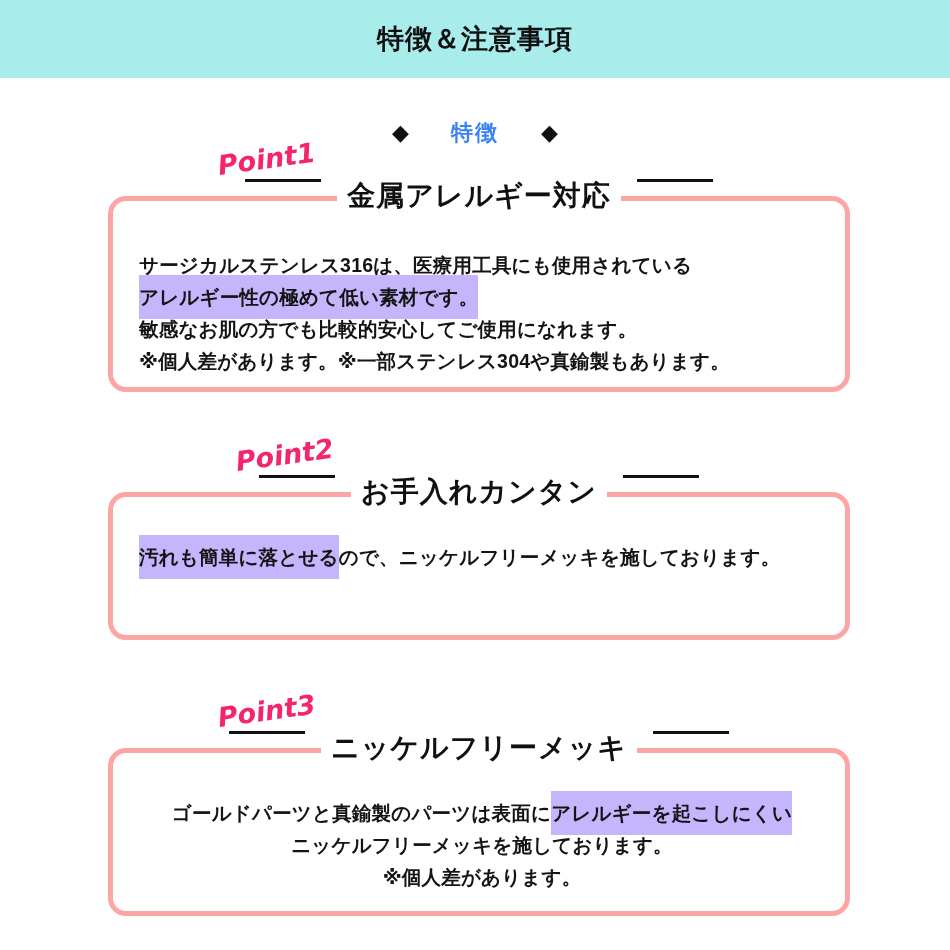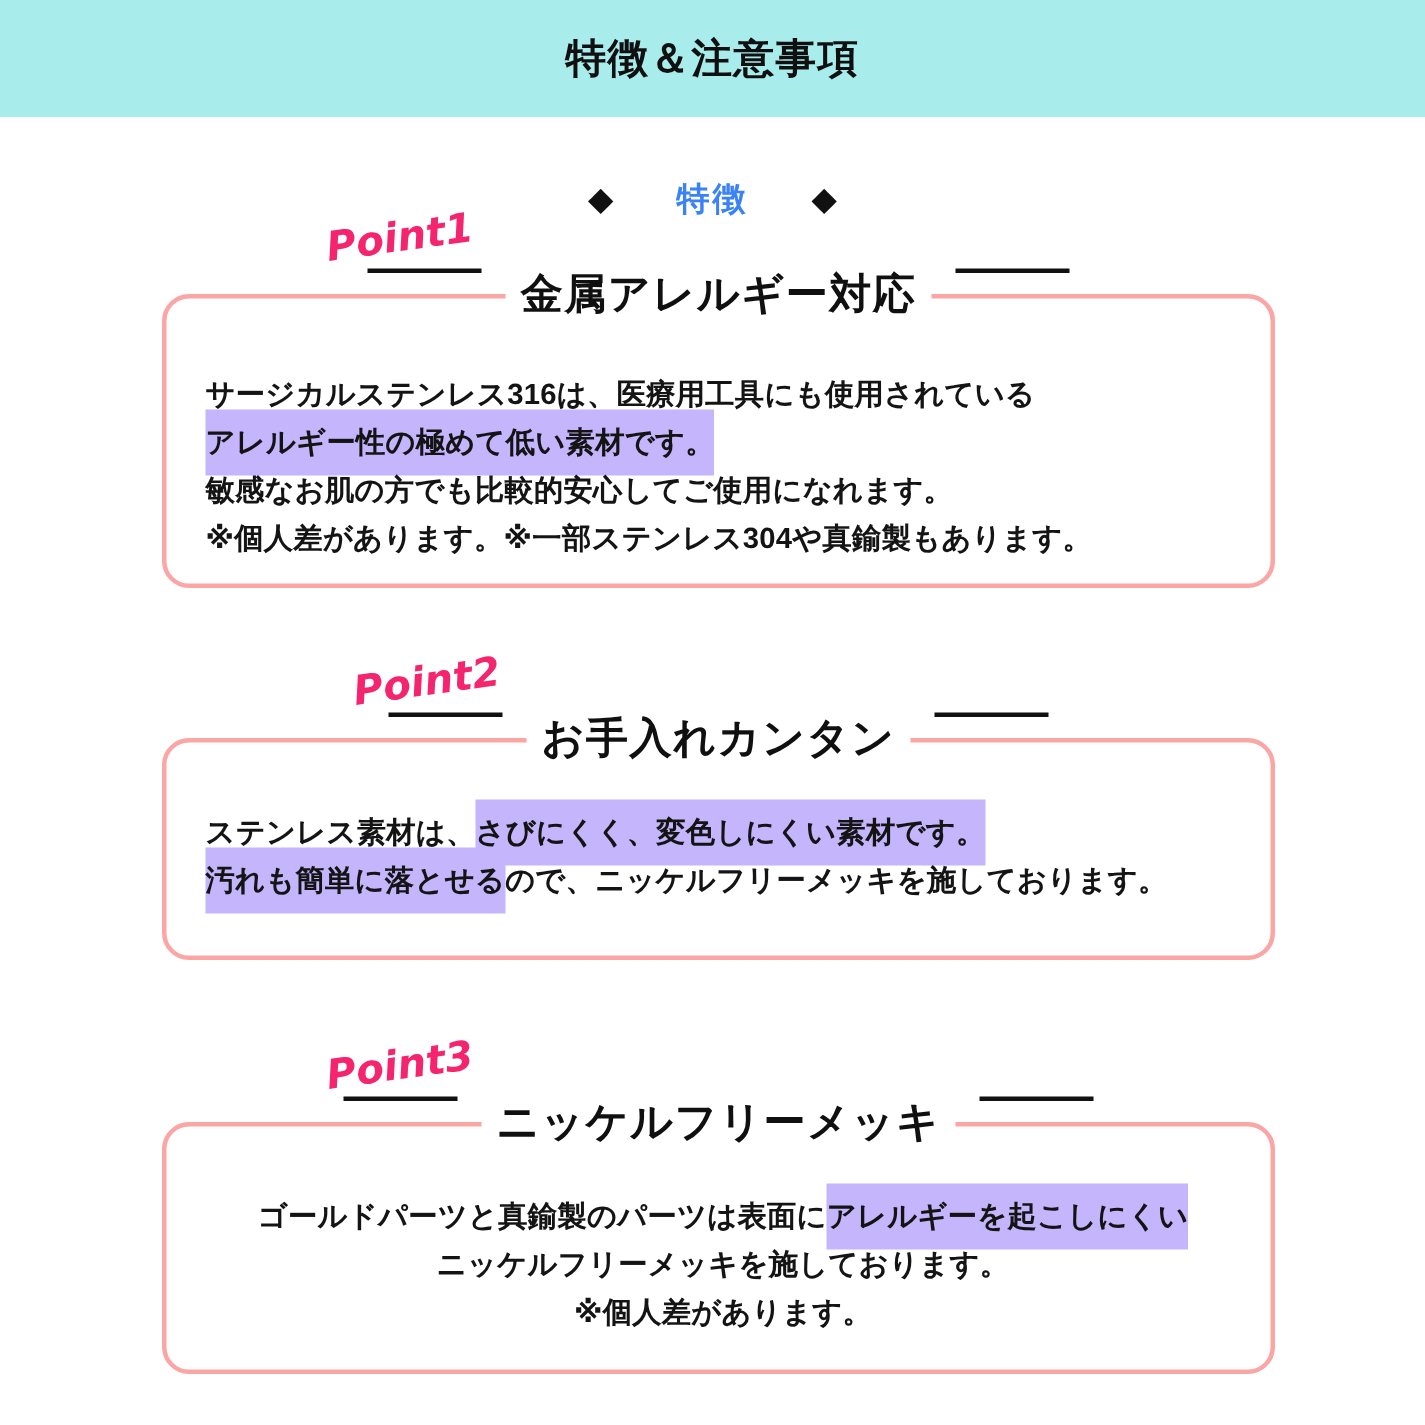--- a/index.html
+++ b/index.html
@@ -69,21 +69,21 @@
     position: absolute;
     left: 108px;
     width: 742px;
   }
   #block-0 { top: 196px; }
   #block-1 { top: 492px; }
   #block-2 { top: 748px; }
 
   .point-card {
     position: relative;
-    border: 3px solid #fca5a5;
+    border: 5px solid #fca5a5;
     border-radius: 18px;
     box-sizing: border-box;
     width: 742px;
     background: #fff;
   }
   #block-0 .point-card { height: 196px; }
   #block-1 .point-card { height: 148px; }
   #block-2 .point-card { height: 168px; text-align: center; }
 
   
@@ -186,21 +186,20 @@
       <span class="rule rule-left"></span>
       <span class="card-title">金属アレルギー対応</span>
       <span class="rule rule-right"></span>
     </div>
     <div class="point-label">Point1</div>
   </div>
 
   <div class="point-block" id="block-1">
     <div class="point-card">
       <div class="card-body">
-          <div class="line"><span>ステンレス素材は、</span><span class="hl">さびにくく、変色しにくい素材です。</span></div>
           <div class="line"><span class="hl">汚れも簡単に落とせる</span><span>ので、ニッケルフリーメッキを施しております。</span></div>
         </div>
     </div>
     <div class="card-title-row">
       <span class="rule rule-left"></span>
       <span class="card-title">お手入れカンタン</span>
       <span class="rule rule-right"></span>
     </div>
     <div class="point-label">Point2</div>
   </div>

